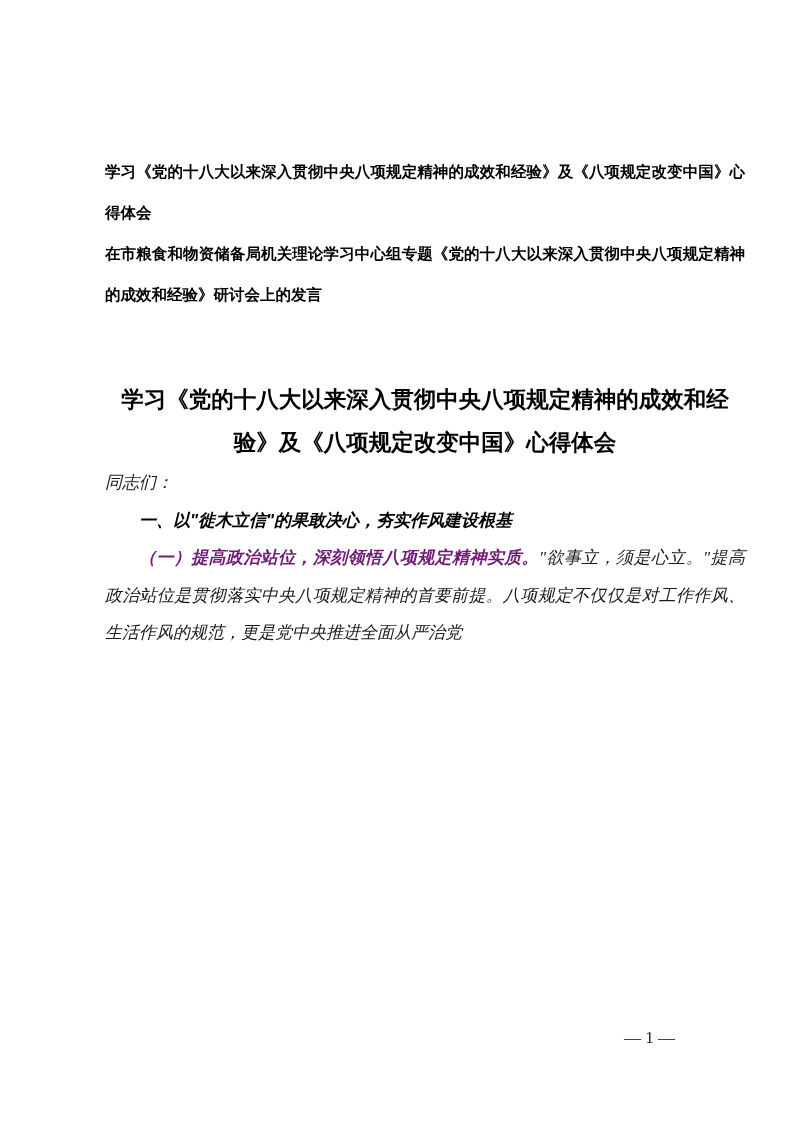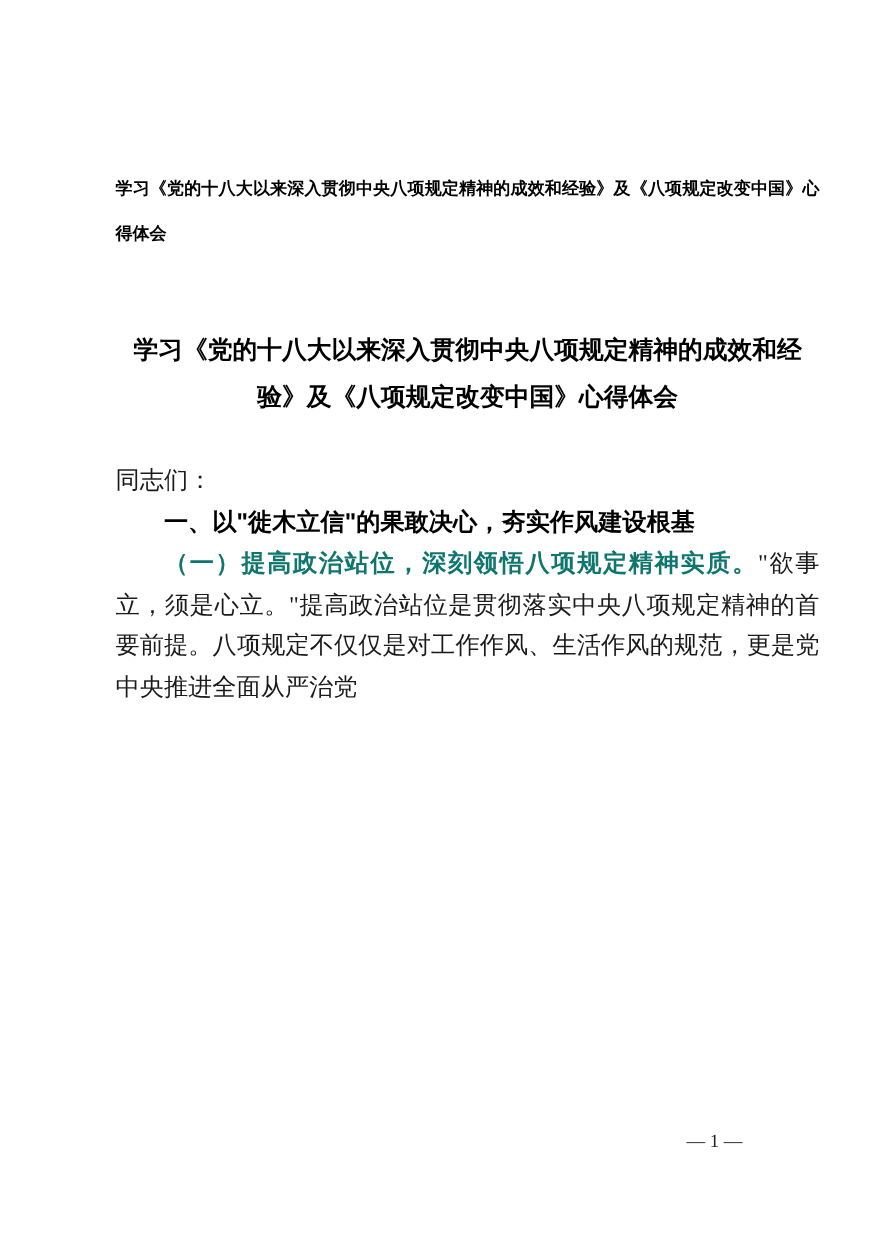--- a/index.html
+++ b/index.html
@@ -28,55 +28,56 @@
   .doc-title {
     margin-top: 63px;
     font-family: "Liberation Sans", "DejaVu Sans", sans-serif;
     font-weight: bold;
     font-size: 22.5px;
     line-height: 43px;
     text-align: center;
     color: #000000;
   }
   .body-text {
-    margin-top: 36px;
-    font-size: 22px;
+    font-size: 17px;
     line-height: 37.5px;
     text-align: justify;
     color: #1a1a1a;
+    font-style: italic;
   }
   .body-text p { margin: 0; text-indent: 2em; }
   .body-text p.salutation { text-indent: 0; }
   .section-heading {
     font-family: "Liberation Sans", "DejaVu Sans", sans-serif;
     font-weight: bold;
     color: #000000;
   }
   .lead {
     font-weight: bold;
-    color: #0f766e;
+    color: #701a75;
   }
   .page-number {
     position: absolute;
     top: 1028px;
     right: 118px;
     font-size: 17px;
     line-height: 20px;
     color: #222222;
     font-family: "Liberation Serif", "DejaVu Serif", serif;
   }
 </style>
 </head>
 <body>
 
 <div class="page">
   <div class="content">
 
     <div class="header-note">
       <p>学习《党的十八大以来深入贯彻中央八项规定精神的成效和经验》及《八项规定改变中国》心得体会</p>
+      <p>在市粮食和物资储备局机关理论学习中心组专题《党的十八大以来深入贯彻中央八项规定精神的成效和经验》研讨会上的发言</p>
     </div>
 
     <div class="doc-title">学习《党的十八大以来深入贯彻中央八项规定精神的成效和经验》及《八项规定改变中国》心得体会</div>
 
     <div class="body-text">
       <p class="salutation">同志们：</p>
       <p class="section-heading">一、以"徙木立信"的果敢决心，夯实作风建设根基</p>
       <p><span class="lead">（一）提高政治站位，深刻领悟八项规定精神实质。</span><span>"欲事立，须是心立。"提高政治站位是贯彻落实中央八项规定精神的首要前提。八项规定不仅仅是对工作作风、生活作风的规范，更是党中央推进全面从严治党</span></p>
     </div>
 

